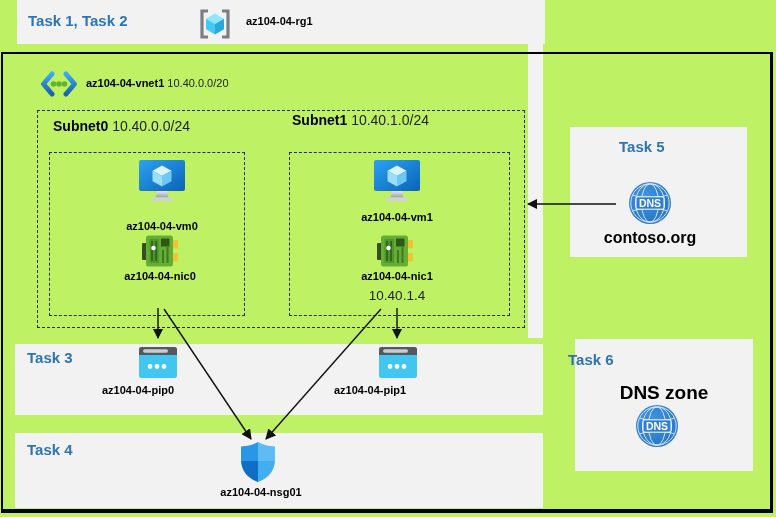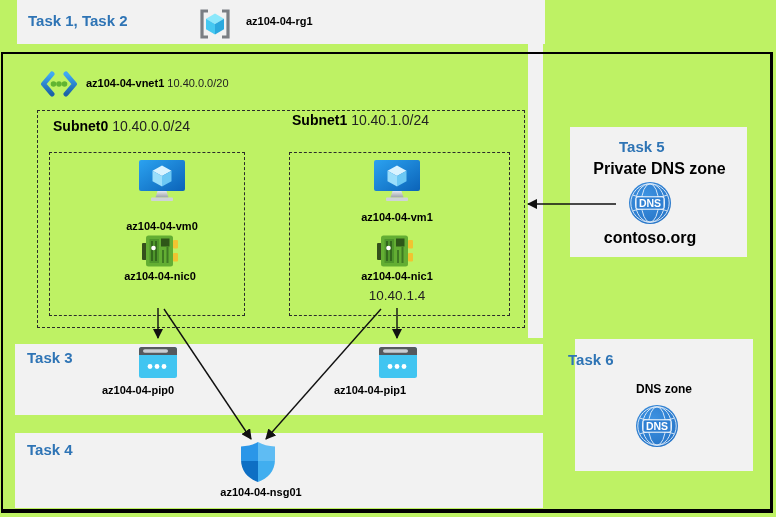--- a/index.html
+++ b/index.html
@@ -200,40 +200,39 @@
         <rect x="17" y="0" width="17" height="19" fill="#5FBCF3"></rect>
         <rect x="0" y="19" width="17" height="21" fill="#0E6FC4"></rect>
         <rect x="17" y="19" width="17" height="21" fill="#41AEEF"></rect>
       </g>
     </svg>
   </span>
   <div class="lbl c" style="left:186px; top:486px; width:150px;">az104-04-nsg01</div>
 
   <div class="band" style="left:570px; top:127px; width:177px; height:130px;"></div>
   <div class="task" style="left:619px; top:138px;">Task 5</div>
-  <div class="lbl c" style="left:576px; top:160px; width:167px; font-size:16px;">Private DNS zone</div>
   <span class="abs" style="left:629px; top:182px;">
     <svg width="42" height="42" viewBox="0 0 42 42">
       <circle cx="21" cy="21" r="21" fill="url(#dnsg)"></circle>
       <g stroke="#fff" stroke-width="1" fill="none" opacity="0.8">
         <circle cx="21" cy="21" r="19.2"></circle>
         <ellipse cx="21" cy="21" rx="8.5" ry="19.2"></ellipse>
         <ellipse cx="21" cy="21" rx="14.5" ry="19.2"></ellipse>
         <path d="M3.5,13 C12,16.5 30,16.5 38.5,13"></path>
         <path d="M3.5,29 C12,25.5 30,25.5 38.5,29"></path>
       </g>
       <rect x="7" y="14.8" width="28" height="12.4" rx="2" fill="#2E7FD2" stroke="#fff" stroke-width="1"></rect>
       <text x="21" y="24.6" text-anchor="middle" font-size="10.5" font-weight="bold" fill="#fff" font-family="'Liberation Sans',sans-serif">DNS</text>
     </svg>
   </span>
   <div class="lbl c" style="left:570px; top:229px; width:160px; font-size:16px;">contoso.org</div>
 
   <div class="band" style="left:575px; top:339px; width:178px; height:132px;"></div>
   <div class="task" style="left:568px; top:351px;">Task 6</div>
-  <div class="lbl c" style="left:580px; top:382px; width:168px; font-size:12px;">DNS zone</div>
+  <div class="lbl c" style="left:580px; top:382px; width:168px; font-size:19px;">DNS zone</div>
   <span class="abs" style="left:636px; top:405px;">
     <svg width="42" height="42" viewBox="0 0 42 42">
       <circle cx="21" cy="21" r="21" fill="url(#dnsg)"></circle>
       <g stroke="#fff" stroke-width="1" fill="none" opacity="0.8">
         <circle cx="21" cy="21" r="19.2"></circle>
         <ellipse cx="21" cy="21" rx="8.5" ry="19.2"></ellipse>
         <ellipse cx="21" cy="21" rx="14.5" ry="19.2"></ellipse>
         <path d="M3.5,13 C12,16.5 30,16.5 38.5,13"></path>
         <path d="M3.5,29 C12,25.5 30,25.5 38.5,29"></path>
       </g>

